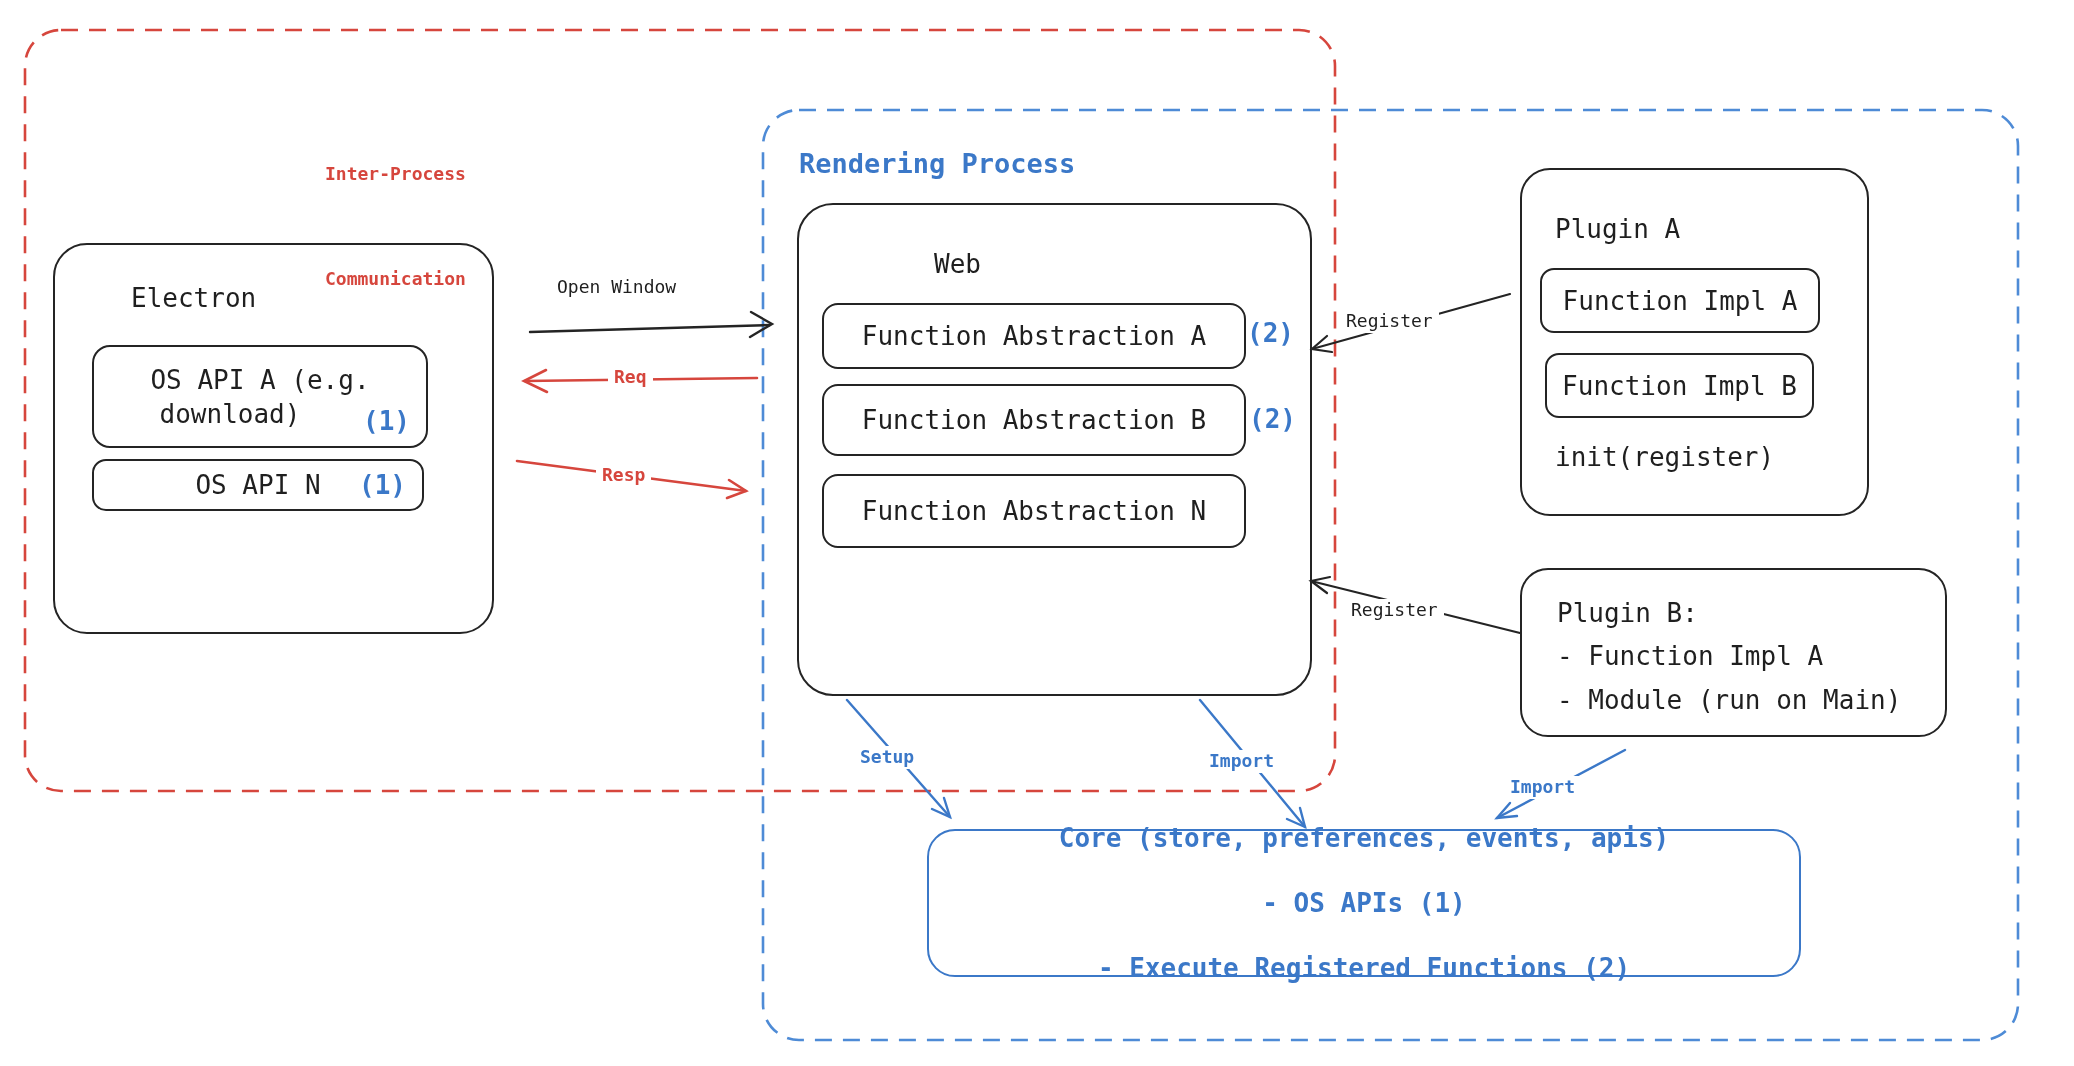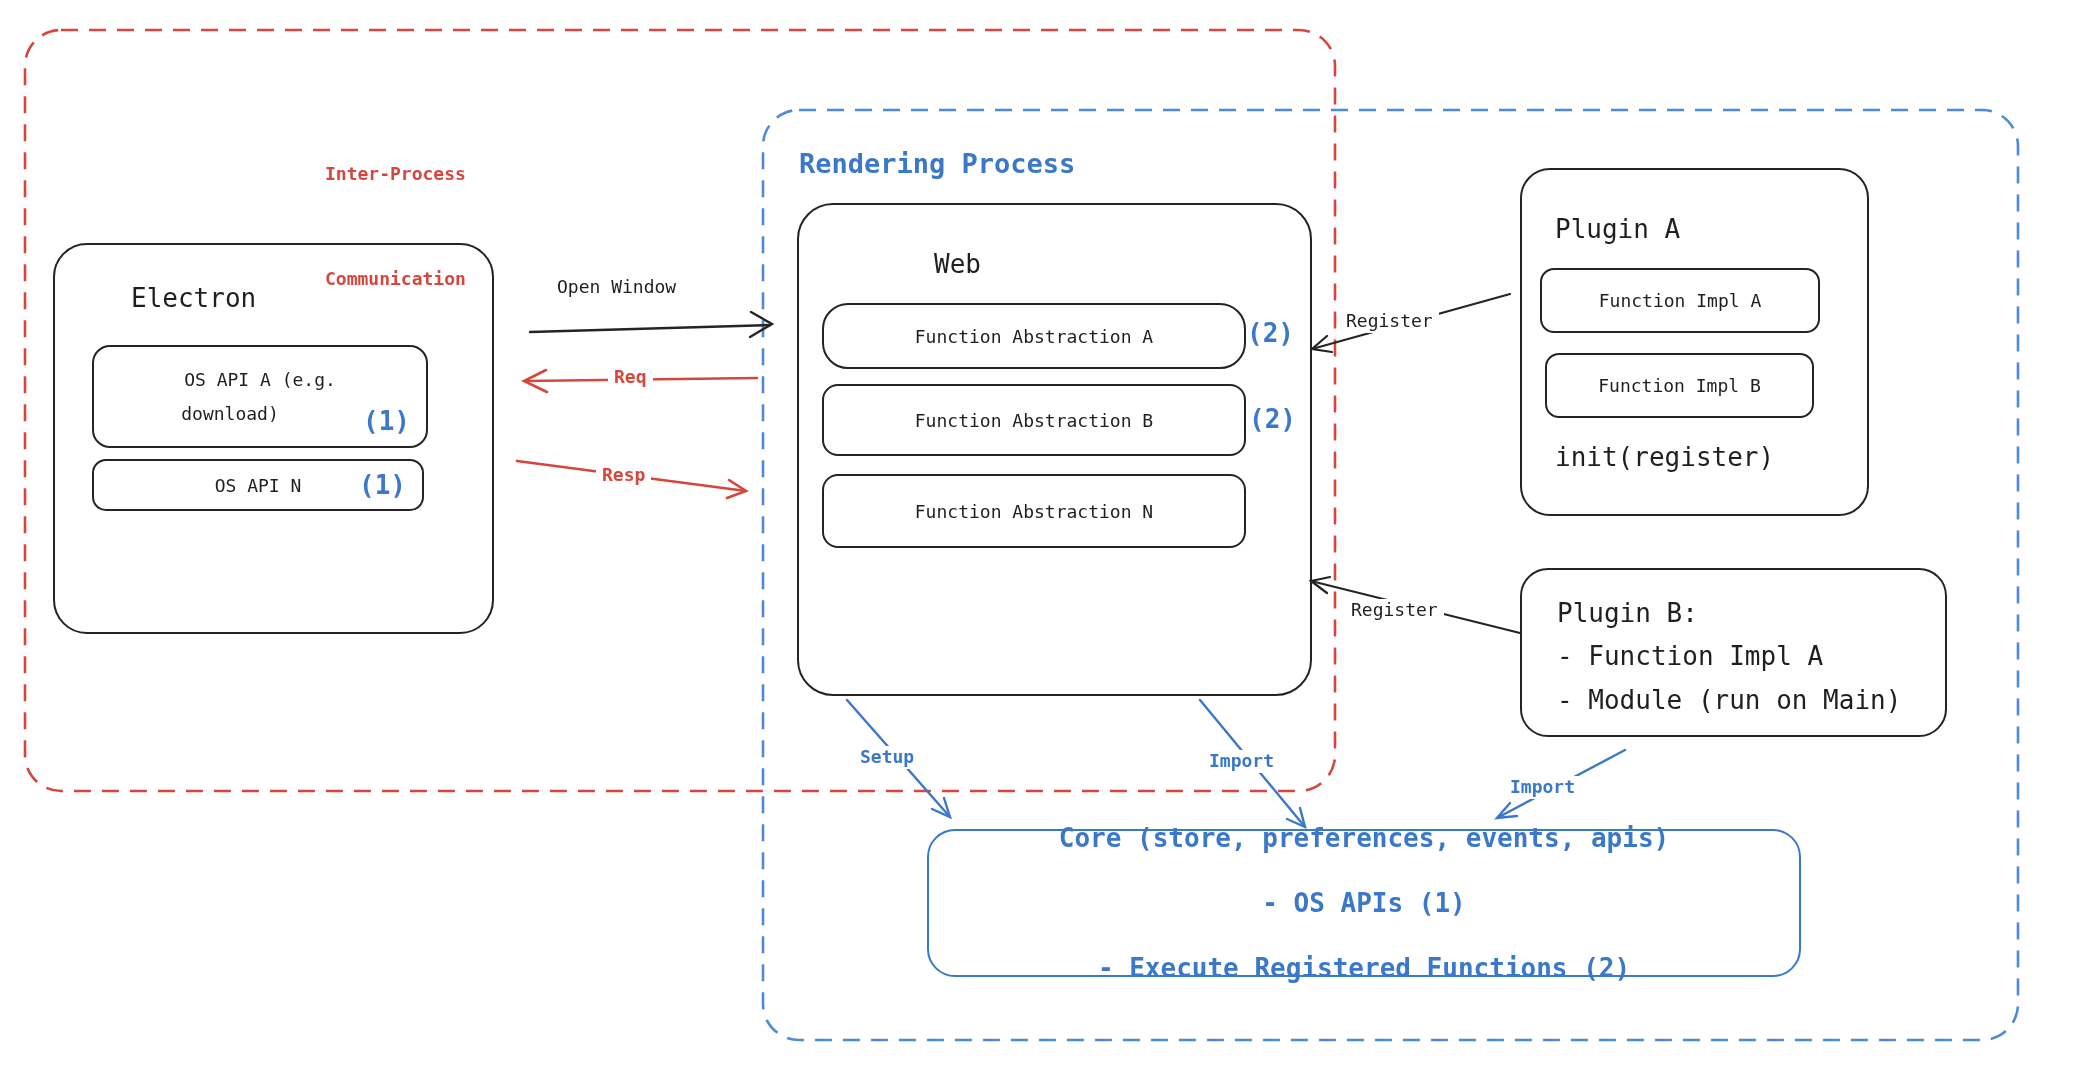--- a/index.html
+++ b/index.html
@@ -33,21 +33,21 @@
   }
   .blue{color:#3b78c8;}
   .red{color:#d6463d;}
   .lbl{
     position:absolute;z-index:10;font-size:18px;white-space:pre;
     background:#ffffff;padding:0 6px;line-height:1.25;
   }
   .lbl.plain{background:transparent;padding:0;}
   .bold{font-weight:700;}
   #arrow-layer{position:absolute;left:0;top:0;z-index:5;pointer-events:none;}
-  .fa-row{font-size:18px;white-space:pre;}
+  .fa-row{font-size:26px;white-space:pre;}
   #core-box{
     position:absolute;z-index:2;
     border:2.4px solid #3b78c8;border-radius:28px;
     display:flex;flex-direction:column;align-items:center;justify-content:center;
     color:#3b78c8;font-weight:700;font-size:26px;line-height:33px;
     text-align:center;
   }
 </style>
 </head>
 <body>
@@ -121,21 +121,21 @@
 
     <div class="innerbox" style="left:37px;top:214px;width:328px;height:48px;border-radius:14px;">
       <span class="fa-row">OS API N</span>
       <span class="badge" style="right:16px;top:9px;">(1)</span>
     </div>
   </div>
 
   <div class="box" style="left:797px;top:203px;width:511px;height:489px;border-radius:36px;">
     <div class="boxtitle" style="left:135px;top:44px;">Web</div>
 
-    <div class="innerbox" style="left:23px;top:98px;width:420px;height:62px;border-radius:26px;">
+    <div class="innerbox" style="left:23px;top:98px;width:420px;height:62px;">
       <span class="fa-row">Function Abstraction A</span>
     </div>
     <span class="badge" style="left:448px;top:113px;">(2)</span>
 
     <div class="innerbox" style="left:23px;top:179px;width:420px;height:68px;">
       <span class="fa-row">Function Abstraction B</span>
     </div>
     <span class="badge" style="left:450px;top:199px;">(2)</span>
 
     <div class="innerbox" style="left:23px;top:269px;width:420px;height:70px;">

